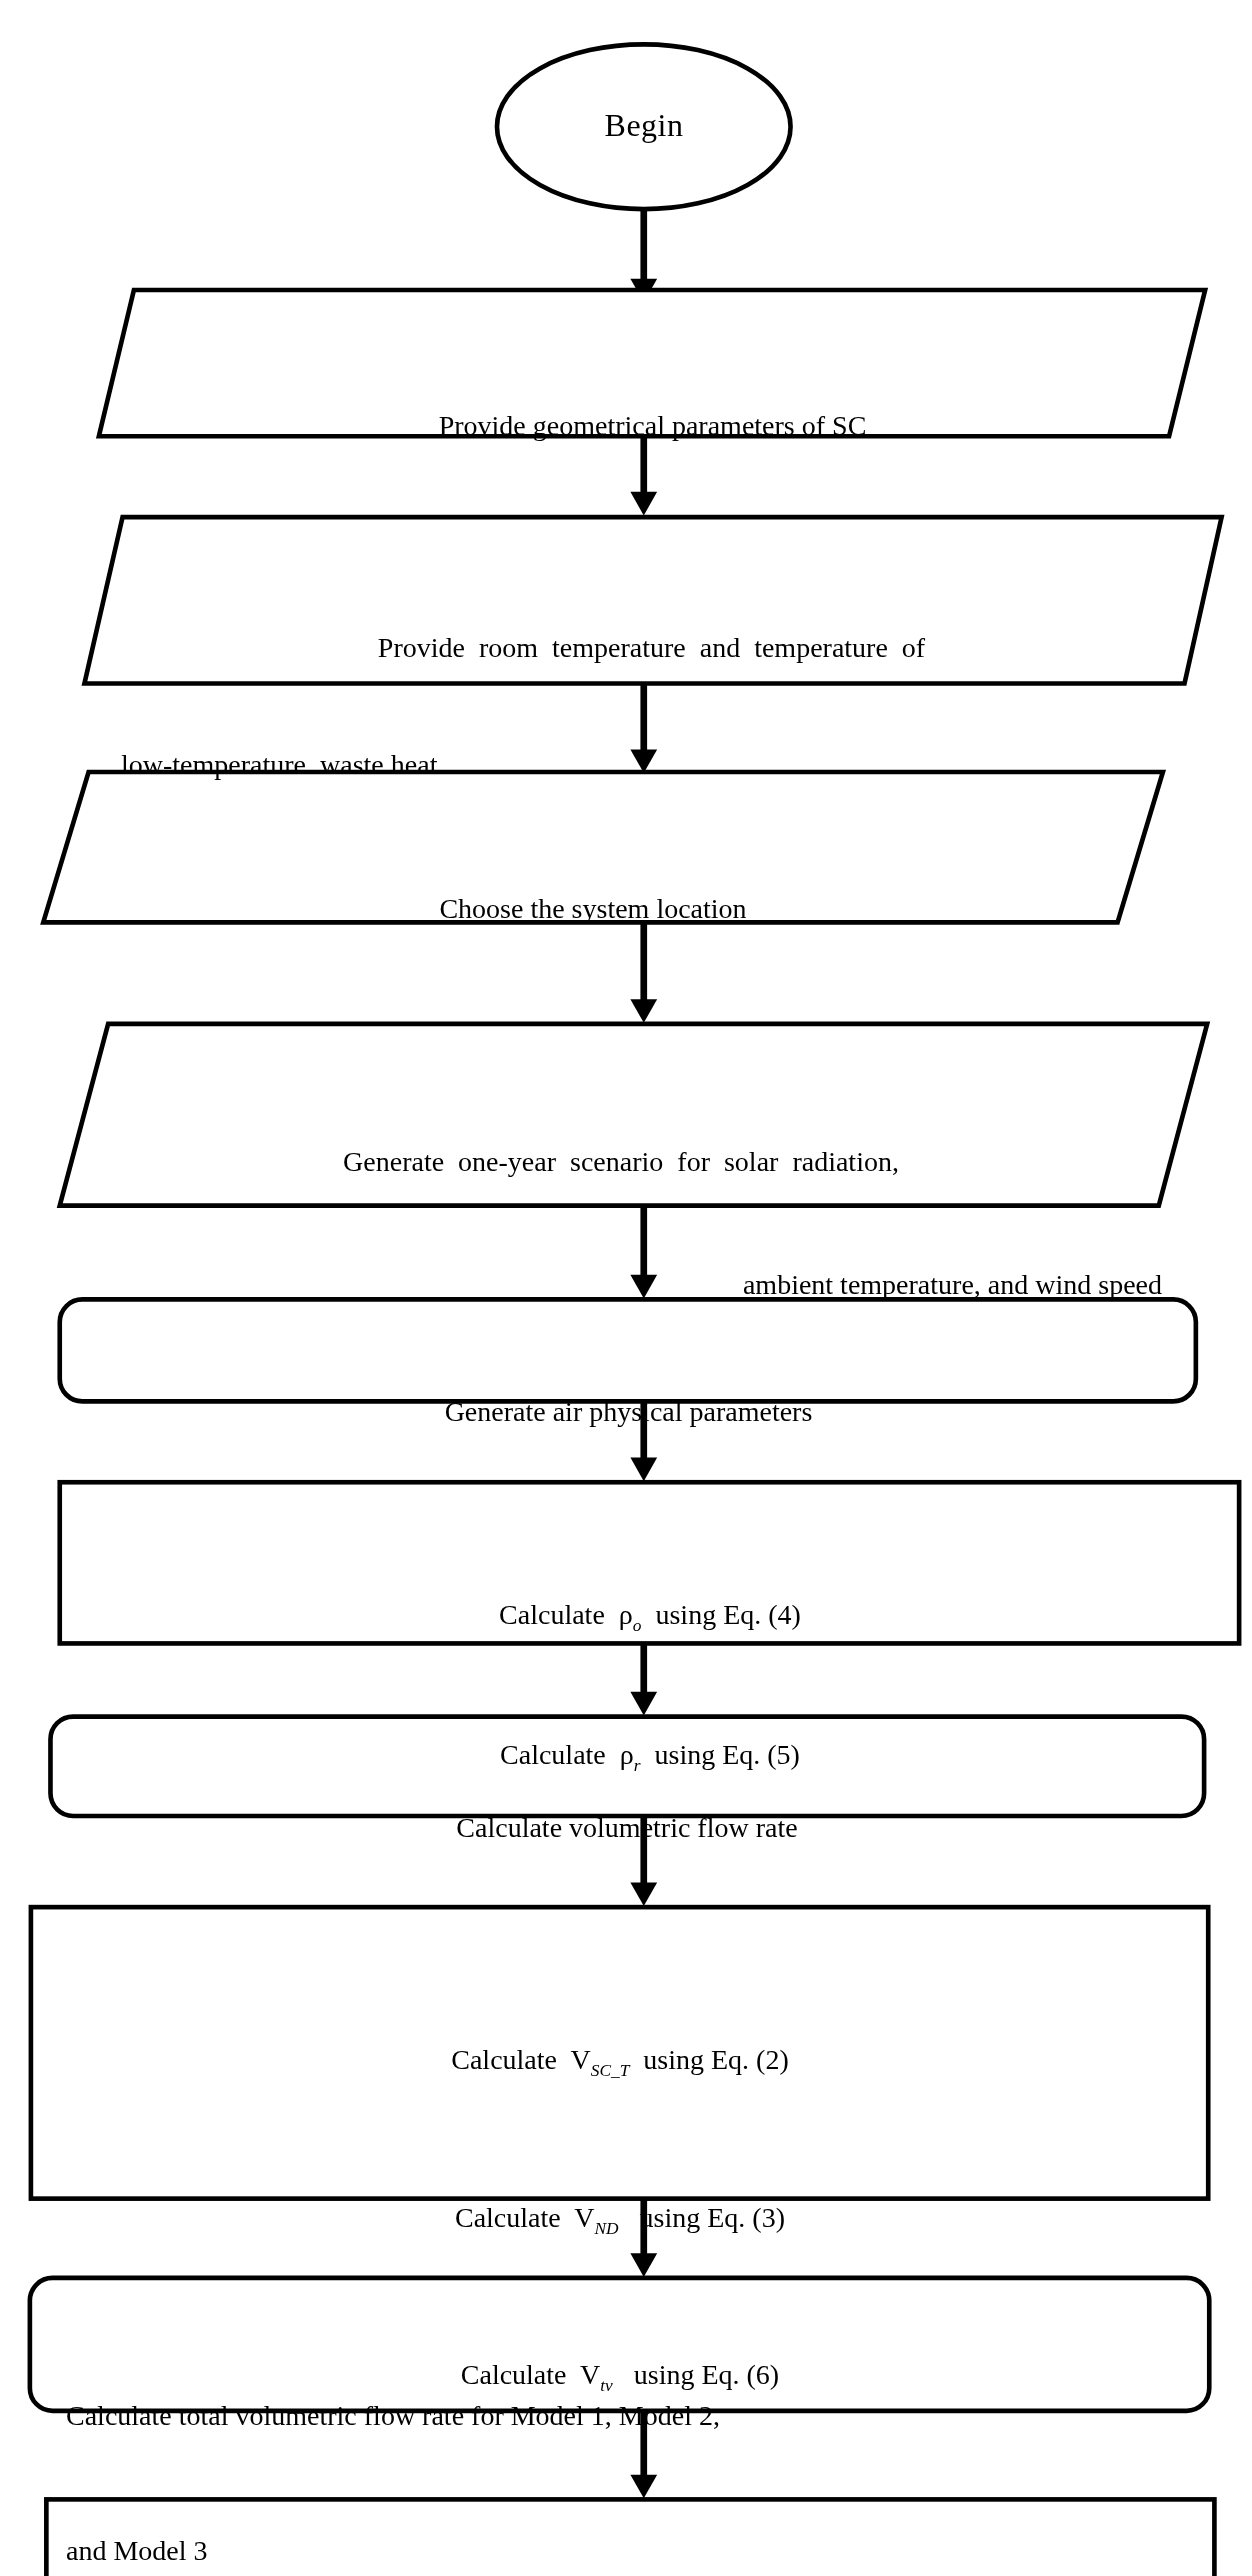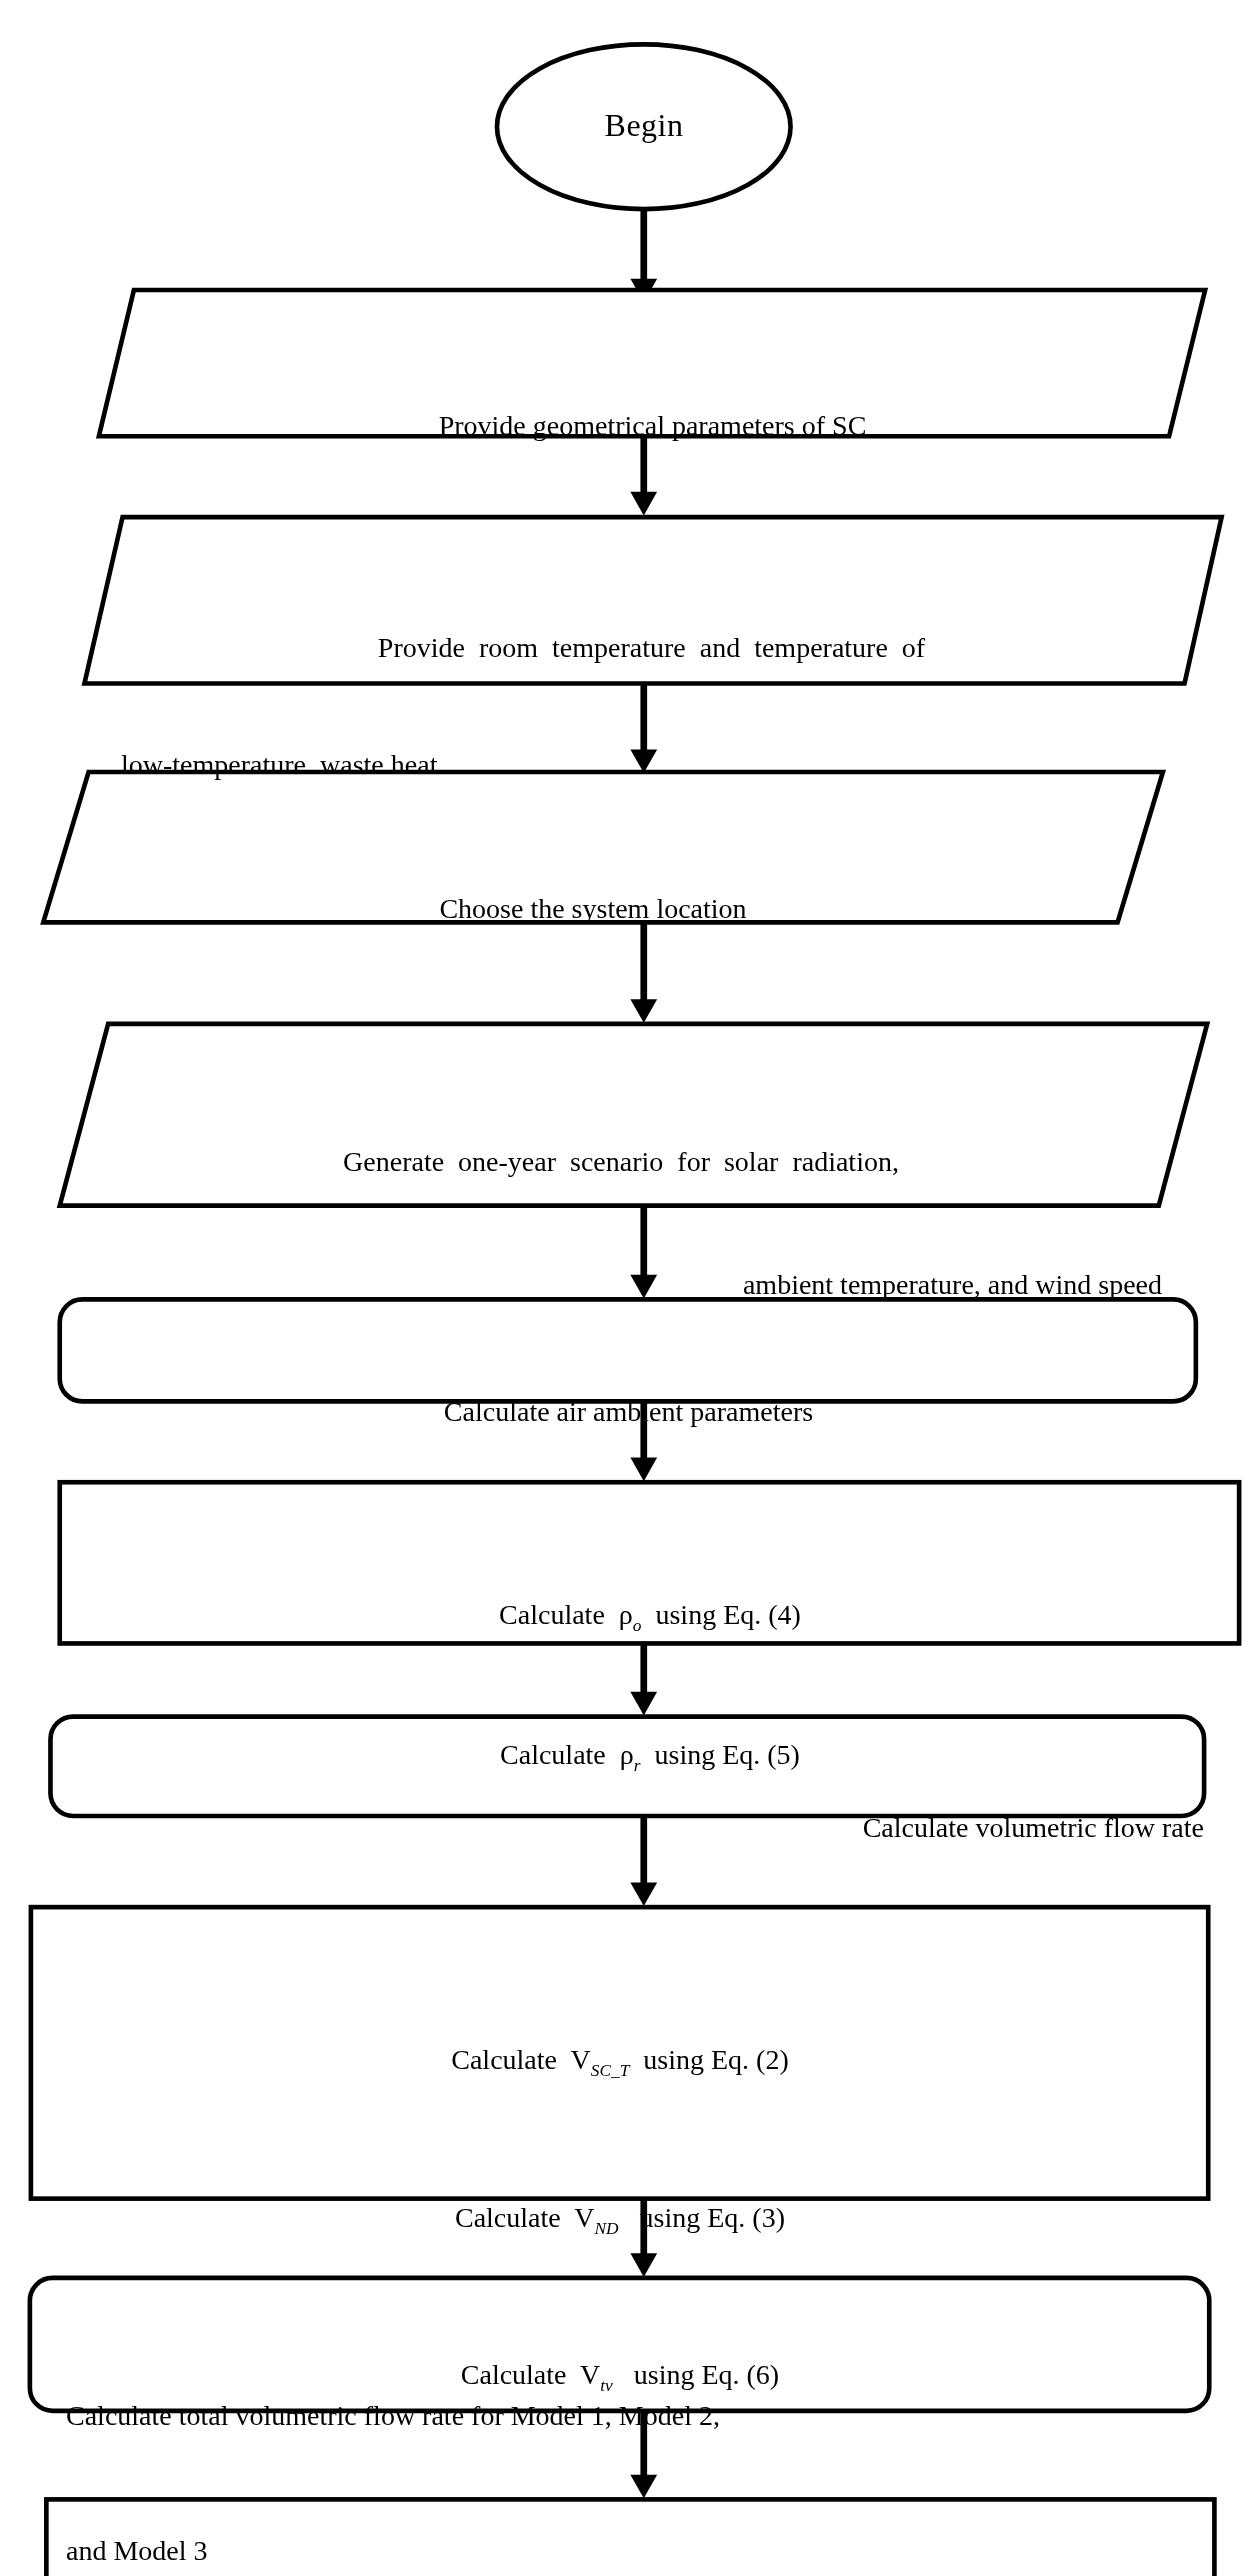--- a/index.html
+++ b/index.html
@@ -141,29 +141,29 @@
     <span class="line">Provide  room  temperature  and  temperature  of</span>
     <span class="line" style="text-align:left; display:block;">low-temperature  waste heat</span>
   </div>
 
   <div class="node-text body-label t-center" style="left:80px; top:1059px; width:1082px; line-height:41px;">
     <span class="line">Generate  one-year  scenario  for  solar  radiation,</span>
     <span class="line" style="text-align:right; display:block;">ambient temperature, and wind speed</span>
   </div>
 
   <div class="node-text body-label t-center" style="left:60px; top:1332px; width:1137px;">
-    <span class="line">Calculate air ambient parameters</span>
+    <span class="line">Generate air physical parameters</span>
   </div>
 
   <div class="node-text body-label t-center" style="left:60px; top:1507px; width:1180px; line-height:43px;">
     <span class="line"><span>Calculate  ρ</span><span class="sub">o</span><span>  using Eq. (4)</span></span>
     <span class="line"><span>Calculate  ρ</span><span class="sub">r</span><span>  using Eq. (5)</span></span>
   </div>
 
-  <div class="node-text body-label t-center" style="left:50px; top:1748px; width:1154px;text-align:right;">
+  <div class="node-text body-label t-center" style="left:50px; top:1748px; width:1154px;">
     <span class="line">Calculate volumetric flow rate</span>
   </div>
 
   <div class="node-text body-label t-center" style="left:31px; top:1937px; width:1178px; line-height:49px;">
     <span class="line"><span>Calculate  V</span><span class="sub">SC_T</span><span>  using Eq. (2)</span></span>
     <span class="line"><span>Calculate  V</span><span class="sub">ND</span><span>   using Eq. (3)</span></span>
     <span class="line"><span>Calculate  V</span><span class="sub">tv</span><span>   using Eq. (6)</span></span>
   </div>
 
   <div class="node-text body-label t-left" style="left:66px; top:2303px; width:1123px; line-height:45px;">

